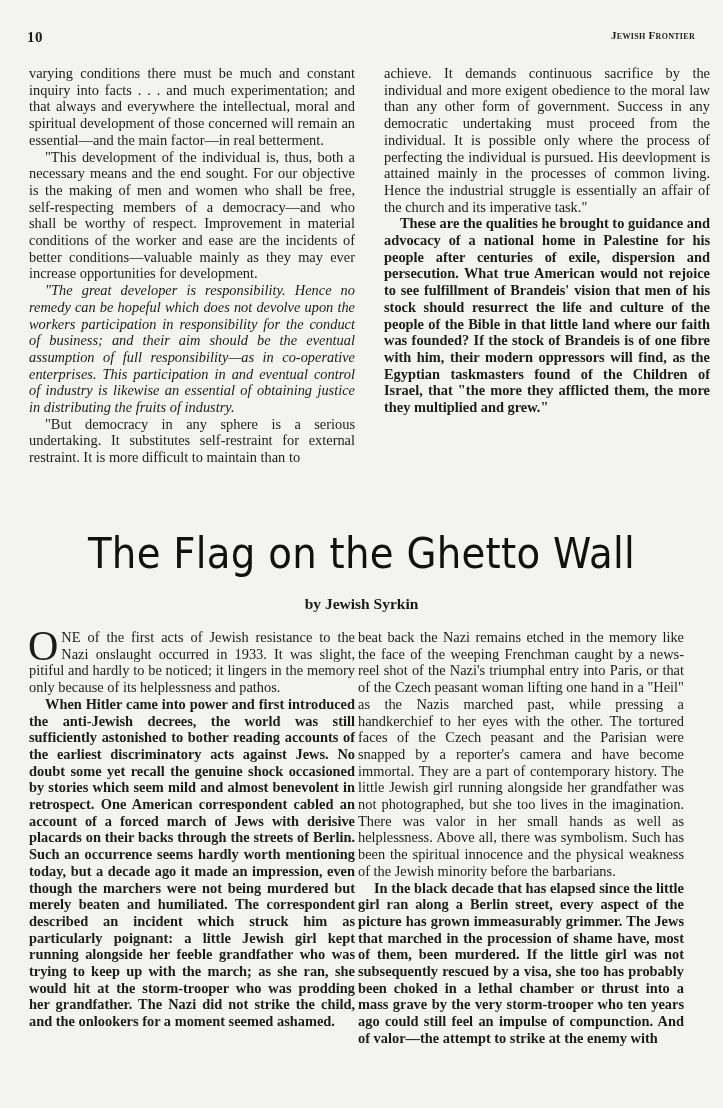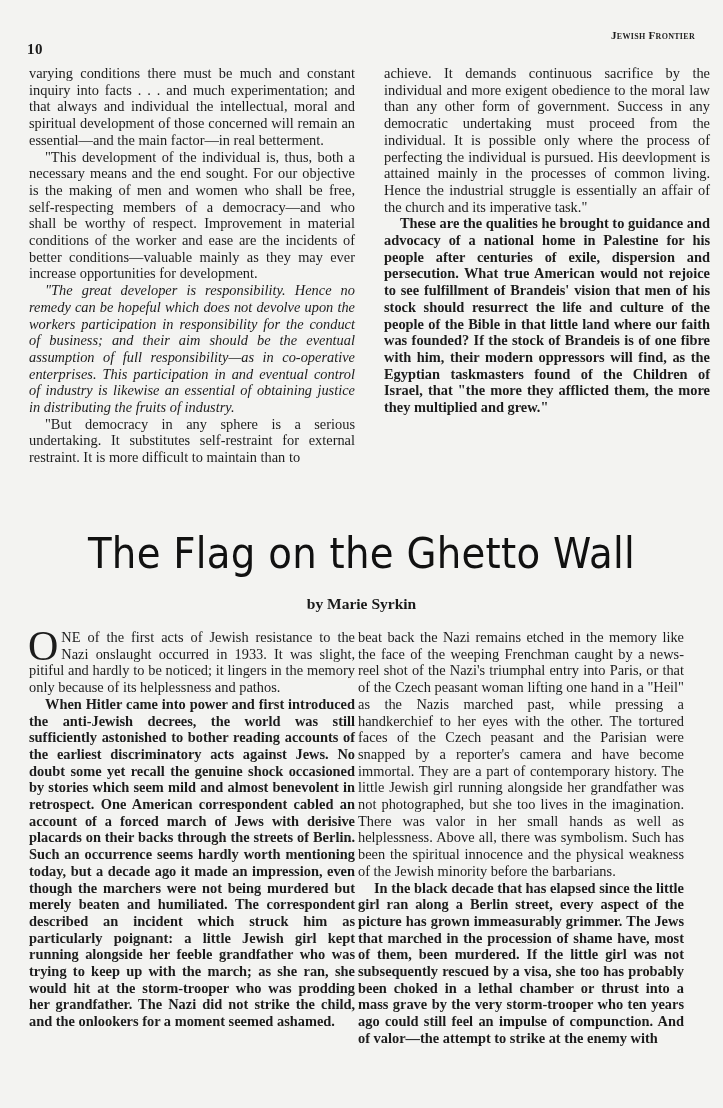--- a/index.html
+++ b/index.html
@@ -8,21 +8,21 @@
       background: #f3f3f1;
       color: #1c1c1c;
       font-family: "Liberation Serif", "DejaVu Serif", serif;
       position: relative;
       overflow: hidden;
     }
     .header {
       position: absolute; top: 29px; left: 27px; right: 28px; height: 20px;
     }
     .page-num {
-      position: absolute; left: 0; top: 12px;
+      position: absolute; left: 0; top: 0;
       font-size: 15px; font-weight: bold; letter-spacing: 0.5px;
     }
     .journal {
       position: absolute; right: 0; top: 0;
       font-size: 11px; font-weight: bold; font-variant: small-caps; letter-spacing: 0.3px;
     }
     .col {
       position: absolute;
       width: 326px;
       font-size: 14.4px;
@@ -61,33 +61,33 @@
   </style>
 </head>
 <body>
 
 <div class="header">
   <span class="page-num">10</span>
   <span class="journal">Jewish Frontier</span>
 </div>
 
 <div class="col top-left">
-  <p>varying conditions there must be much and constant inquiry into facts . . . and much experimentation; and that always and individual the intellectual, moral and spiritual development of those concerned will remain an essential—and the main factor—in real betterment.</p>
+  <p>varying conditions there must be much and constant inquiry into facts . . . and much experimentation; and that always and everywhere the intellectual, moral and spiritual development of those concerned will remain an essential—and the main factor—in real betterment.</p>
   <p class="ind">"This development of the individual is, thus, both a necessary means and the end sought. For our objective is the making of men and women who shall be free, self-respecting members of a democracy—and who shall be worthy of respect. Improvement in material conditions of the worker and ease are the incidents of better conditions—valuable mainly as they may ever increase opportunities for development.</p>
   <p class="ind it">"The great developer is responsibility. Hence no remedy can be hopeful which does not devolve upon the workers participation in responsibility for the conduct of business; and their aim should be the eventual assumption of full responsibility—as in co-operative enterprises. This participation in and eventual control of industry is likewise an essential of obtaining justice in distributing the fruits of industry.</p>
   <p class="ind">"But democracy in any sphere is a serious undertaking. It substitutes self-restraint for external restraint. It is more difficult to maintain than to</p>
 </div>
 
 <div class="col top-right">
   <p>achieve. It demands continuous sacrifice by the individual and more exigent obedience to the moral law than any other form of government. Success in any democratic undertaking must proceed from the individual. It is possible only where the process of perfecting the individual is pursued. His deevlopment is attained mainly in the processes of common living. Hence the industrial struggle is essentially an affair of the church and its imperative task."</p>
   <p class="ind gap">These are the qualities he brought to guidance and advocacy of a national home in Palestine for his people after centuries of exile, dispersion and persecution. What true American would not rejoice to see fulfillment of Brandeis' vision that men of his stock should resurrect the life and culture of the people of the Bible in that little land where our faith was founded? If the stock of Brandeis is of one fibre with him, their modern oppressors will find, as the Egyptian taskmasters found of the Children of Israel, that "the more they afflicted them, the more they multiplied and grew."</p>
 </div>
 
 <div class="title">The Flag on the Ghetto Wall</div>
-<div class="byline">by Marie Syrkin</div>
+<div class="byline">by Jewish Syrkin</div>
 
 <div class="col bottom-left">
   <p><span class="dropcap">O</span><span>NE of the first acts of Jewish resistance to the Nazi onslaught occurred in 1933. It was slight, pitiful and hardly to be noticed; it lingers in the memory only because of its helplessness and pathos.</span></p>
   <p class="ind gap">When Hitler came into power and first introduced the anti-Jewish decrees, the world was still sufficiently astonished to bother reading accounts of the earliest discriminatory acts against Jews. No doubt some yet recall the genuine shock occasioned by stories which seem mild and almost benevolent in retrospect. One American correspondent cabled an account of a forced march of Jews with derisive placards on their backs through the streets of Berlin. Such an occurrence seems hardly worth mentioning today, but a decade ago it made an impression, even though the marchers were not being murdered but merely beaten and humiliated. The correspondent described an incident which struck him as particularly poignant: a little Jewish girl kept running alongside her feeble grandfather who was trying to keep up with the march; as she ran, she would hit at the storm-trooper who was prodding her grandfather. The Nazi did not strike the child, and the onlookers for a moment seemed ashamed.</p>
 </div>
 
 <div class="col bottom-right">
   <p>beat back the Nazi remains etched in the memory like the face of the weeping Frenchman caught by a news-reel shot of the Nazi's triumphal entry into Paris, or that of the Czech peasant woman lifting one hand in a "Heil" as the Nazis marched past, while pressing a handkerchief to her eyes with the other. The tortured faces of the Czech peasant and the Parisian were snapped by a reporter's camera and have become immortal. They are a part of contemporary history. The little Jewish girl running alongside her grandfather was not photographed, but she too lives in the imagination. There was valor in her small hands as well as helplessness. Above all, there was symbolism. Such has been the spiritual innocence and the physical weakness of the Jewish minority before the barbarians.</p>
   <p class="ind gap">In the black decade that has elapsed since the little girl ran along a Berlin street, every aspect of the picture has grown immeasurably grimmer. The Jews that marched in the procession of shame have, most of them, been murdered. If the little girl was not subsequently rescued by a visa, she too has probably been choked in a lethal chamber or thrust into a mass grave by the very storm-trooper who ten years ago could still feel an impulse of compunction. And of valor—the attempt to strike at the enemy with</p>
 </div>

